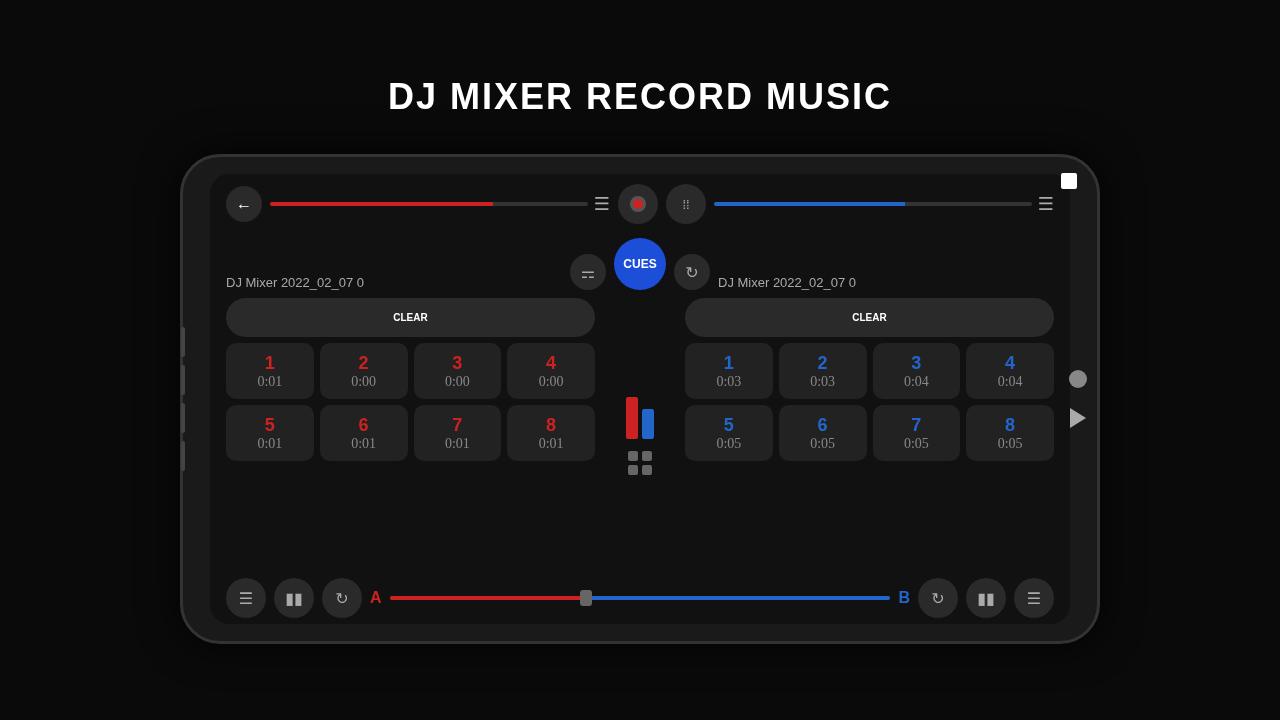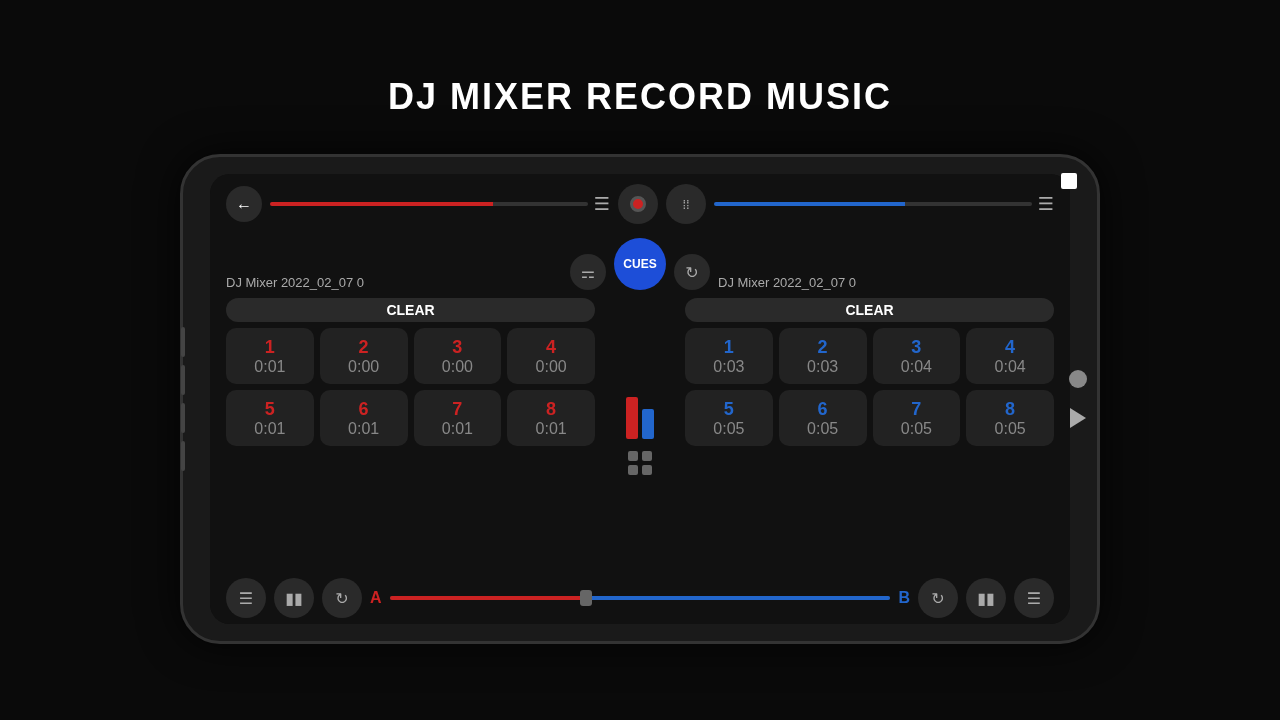--- a/index.html
+++ b/index.html
@@ -233,22 +233,22 @@
       flex-direction: column;
       align-items: center;
       justify-content: center;
       gap: 10px;
     }
     .clear-btn {
       background: #2a2a2a;
       color: #fff;
       border: none;
       border-radius: 24px;
-      padding: 4px 20px;
-      font-size: 14px;
+      padding: 14px 20px;
+      font-size: 10px;
       font-weight: bold;
       cursor: pointer;
       width: 100%;
     }
     .pad-row {
       display: flex;
       gap: 6px;
     }
     .pad {
       flex: 1;
@@ -265,22 +265,23 @@
       font-size: 18px;
       font-weight: bold;
       color: #cc2222;
     }
     .pad-num-blue {
       font-size: 18px;
       font-weight: bold;
       color: #2266cc;
     }
     .pad-time {
-      font-size: 16px;
+      font-size: 14px;
       color: #888;
+      font-family: Liberation Serif, serif;
     }
     
     .vu-meter {
       display: flex;
       gap: 4px;
       align-items: flex-end;
       height: 50px;
     }
     .vu-bar {
       width: 12px;

